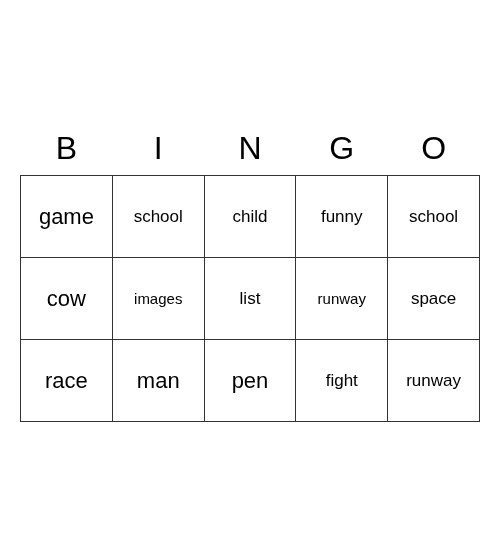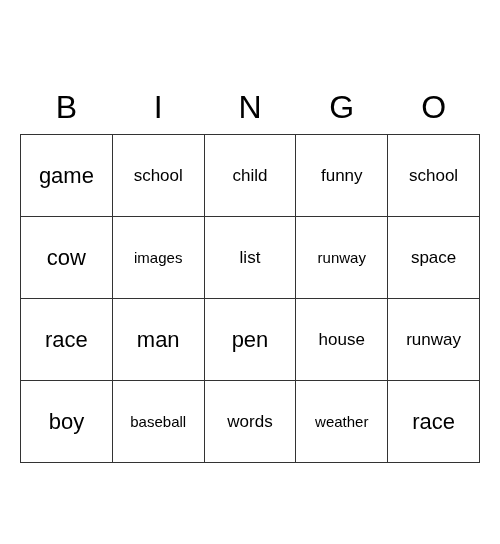--- a/index.html
+++ b/index.html
@@ -82,24 +82,17 @@
         <td class="cell-large">cow</td>
         <td class="cell-small">images</td>
         <td class="cell-medium">list</td>
         <td class="cell-small">runway</td>
         <td class="cell-medium">space</td>
       </tr>
       <tr>
         <td class="cell-large">race</td>
         <td class="cell-large">man</td>
         <td class="cell-large">pen</td>
-        <td class="cell-medium">house</td>
+        <td class="cell-medium">fight</td>
         <td class="cell-medium">runway</td>
-      </tr>
-      <tr>
-        <td class="cell-large">boy</td>
-        <td class="cell-small">baseball</td>
-        <td class="cell-medium">words</td>
-        <td class="cell-small">weather</td>
-        <td class="cell-large">race</td>
       </tr>
     </tbody>
 </table>
 
 </body></html>

